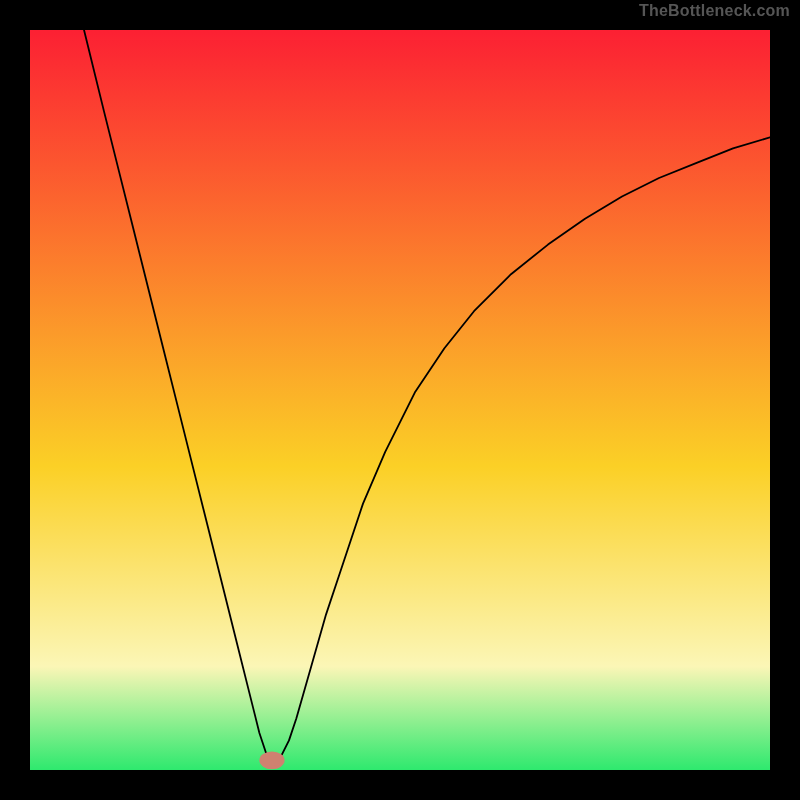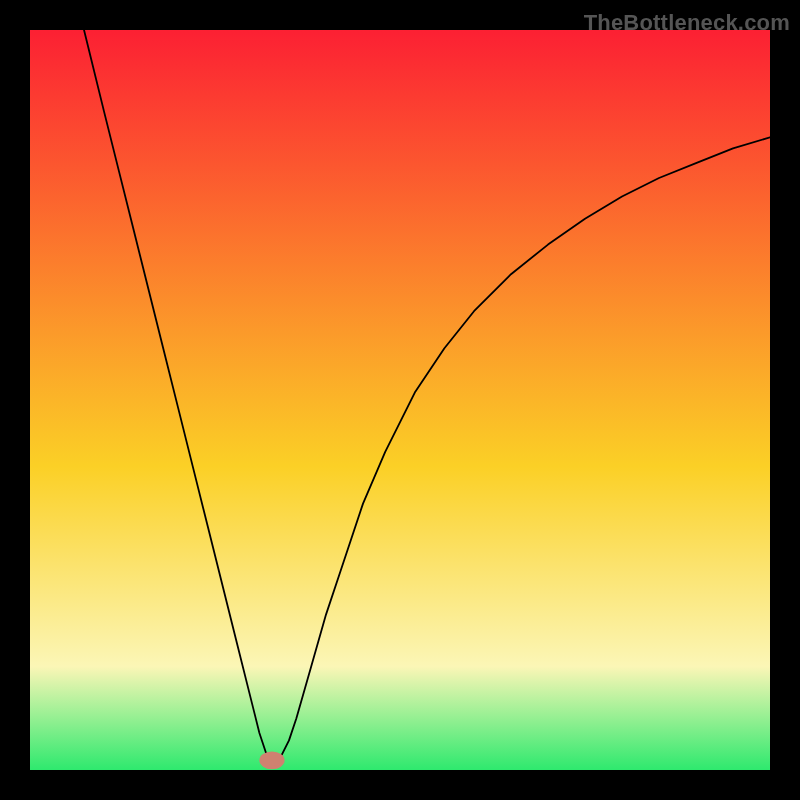--- a/index.html
+++ b/index.html
@@ -5,24 +5,24 @@
   * { margin: 0; padding: 0; box-sizing: border-box; }
   html, body { width: 800px; height: 800px; overflow: hidden; background: #000; }
   .frame {
     width: 800px;
     height: 800px;
     background: #000;
     position: relative;
   }
   .attribution {
     position: absolute;
-    top: 10px;
+    top: 2px;
     right: 10px;
     font-family: Arial, Helvetica, sans-serif;
-    font-size: 22px;
+    font-size: 16px;
     font-weight: 600;
     color: #555555;
     letter-spacing: 0.2px;
   }
   .plot-area {
     position: absolute;
     left: 30px;
     top: 30px;
     width: 740px;
     height: 740px;

